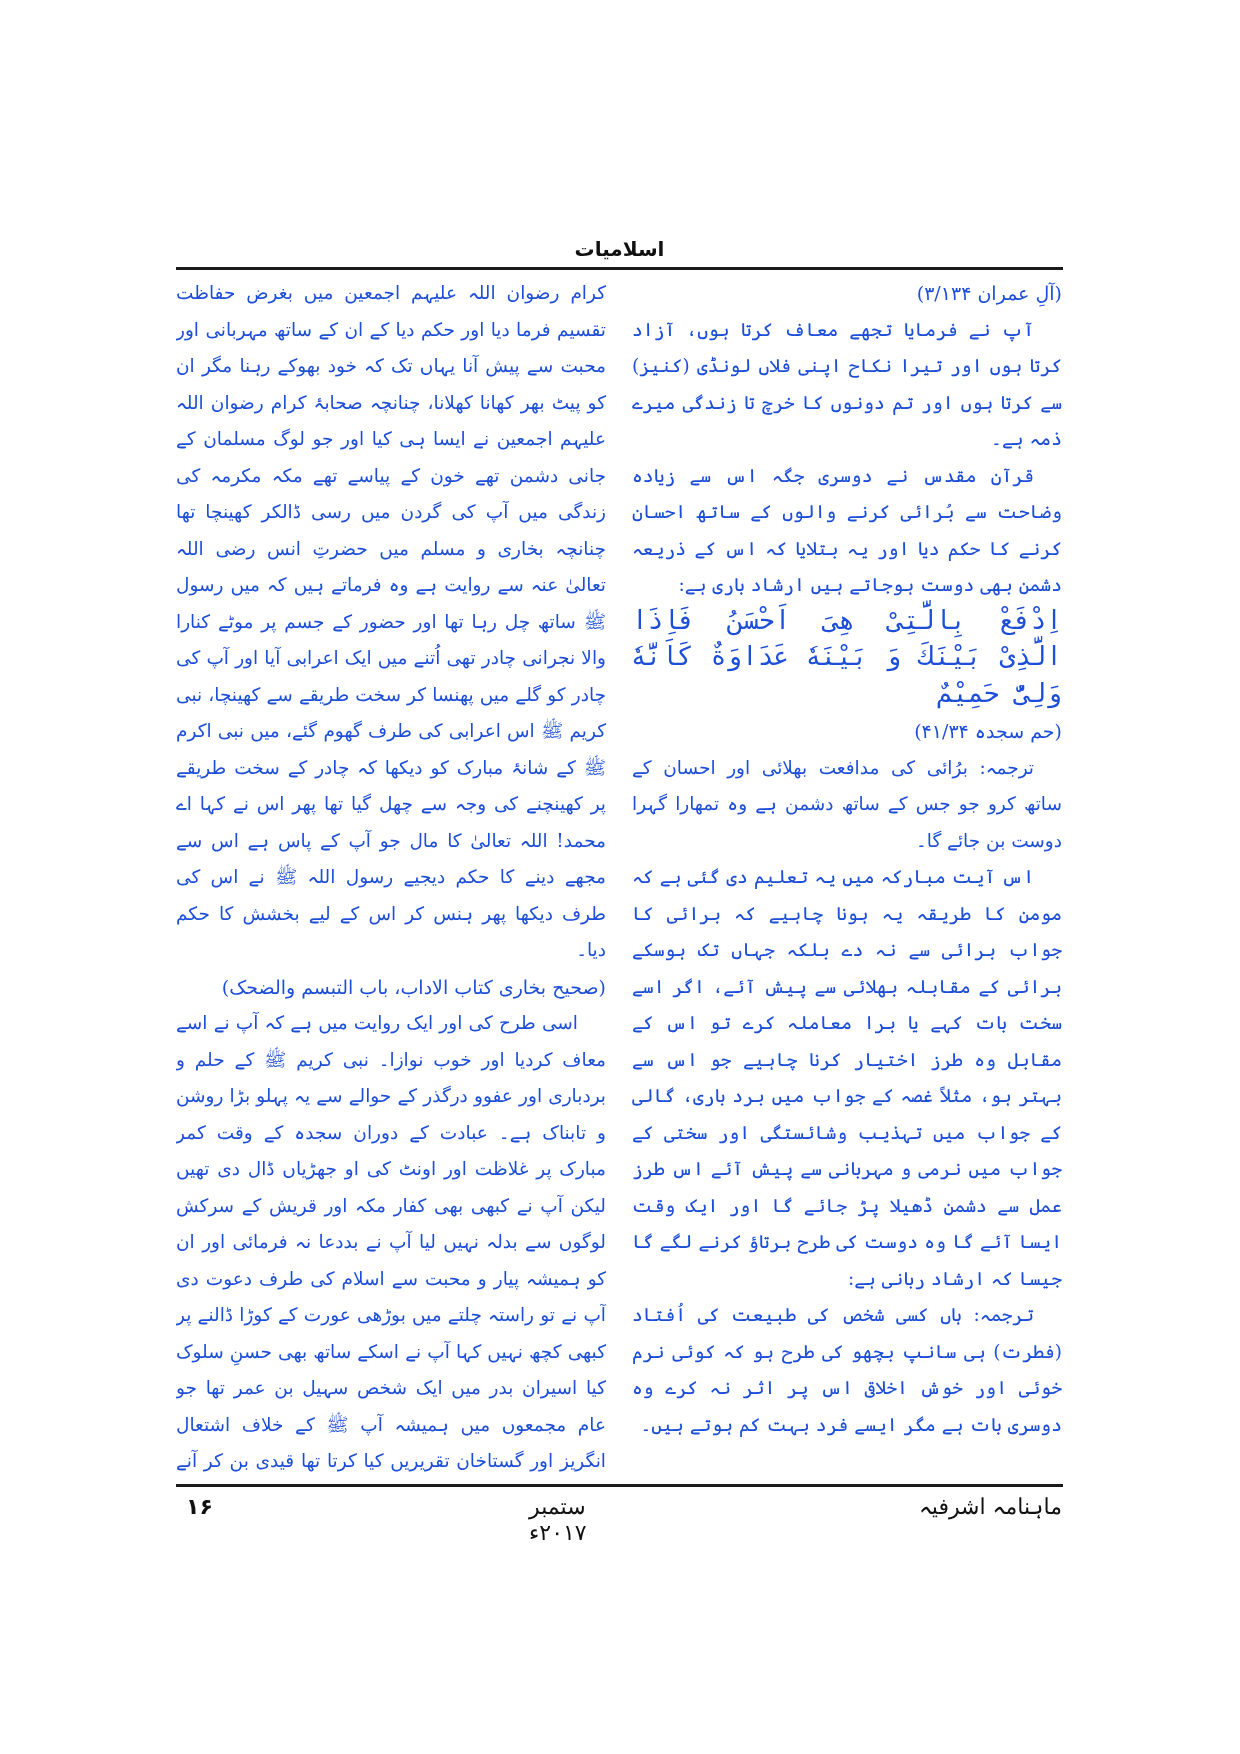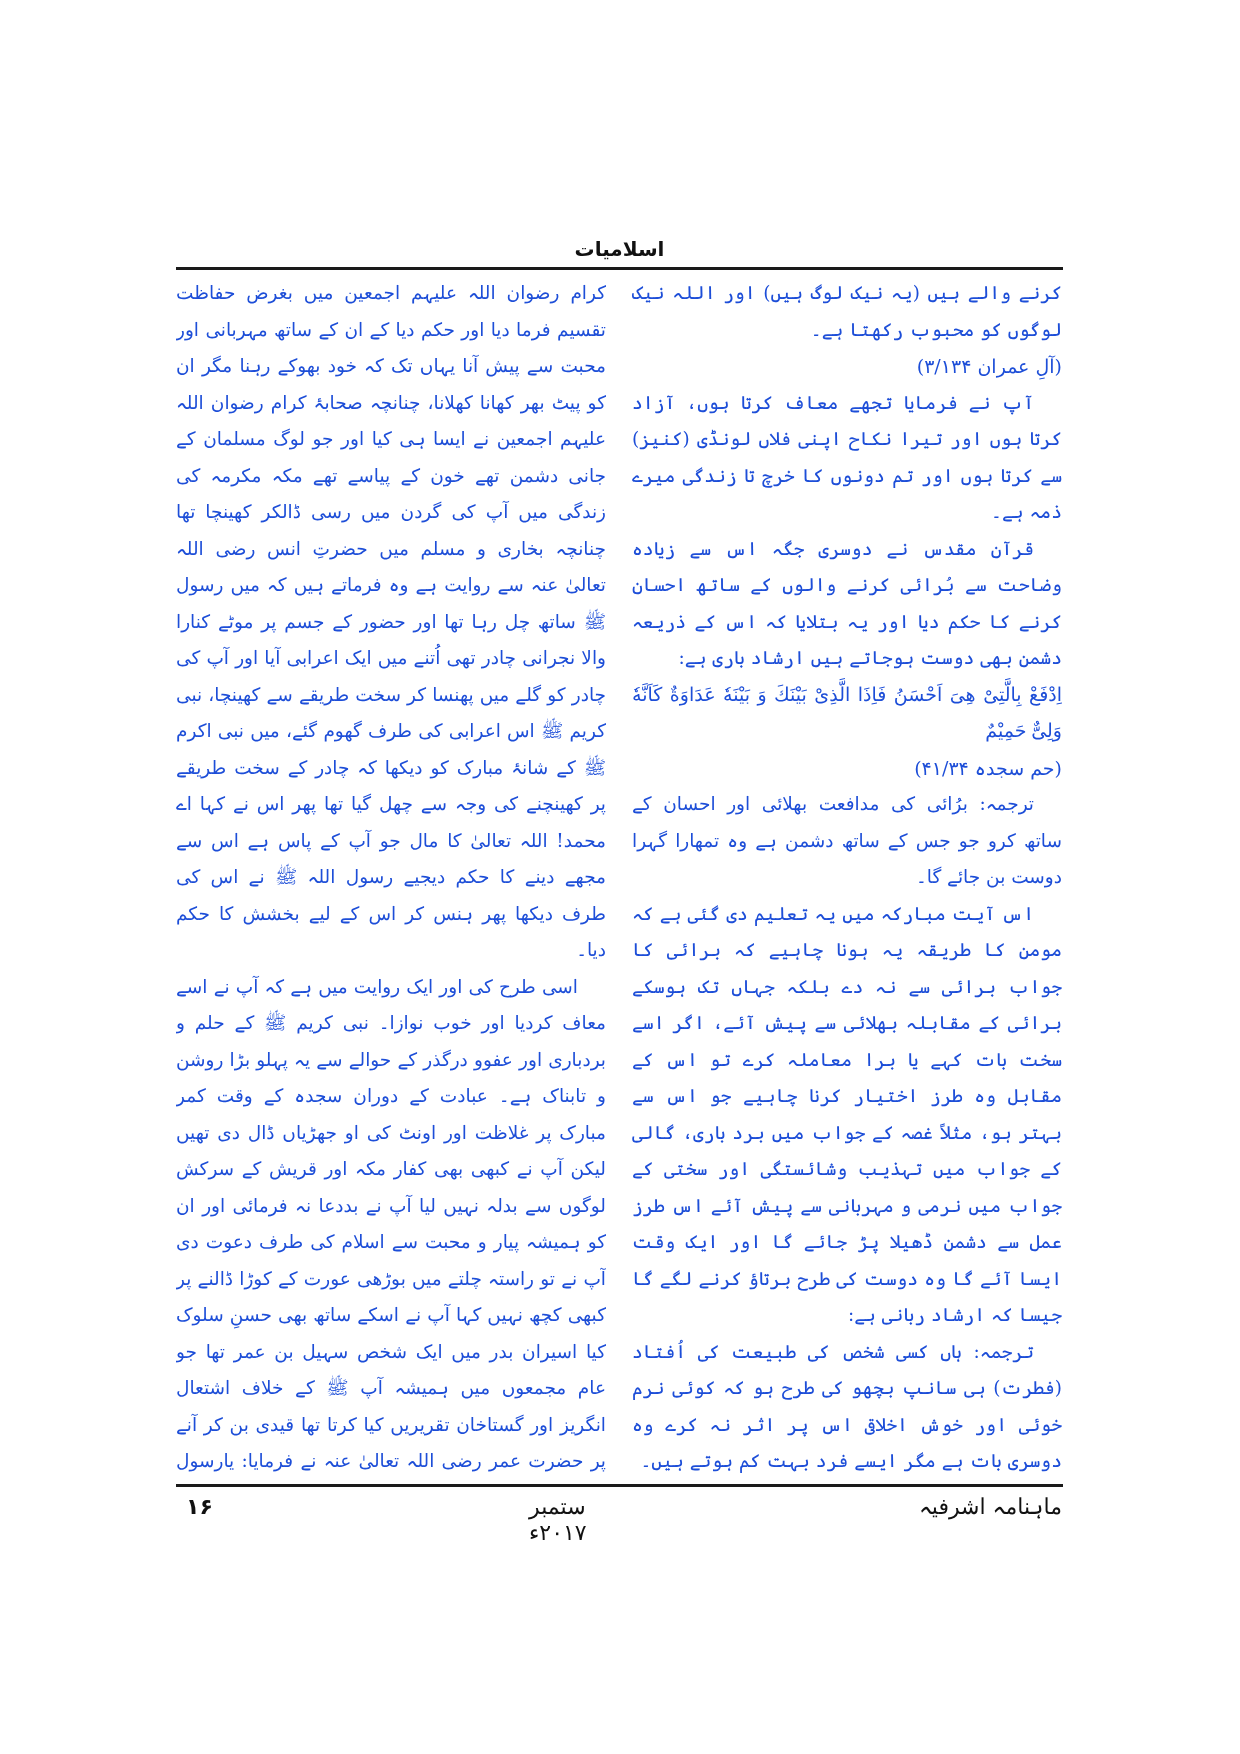--- a/index.html
+++ b/index.html
@@ -16,51 +16,51 @@
     .column {
       position: absolute; top: 275px; width: 430px; height: 1200px; direction: rtl; text-align: justify;
       font-family: "DejaVu Serif", serif; font-size: 18.5px; line-height: 36.5px; color: #1d4ed8;
       overflow: hidden;
     }
     .column.right { left: 632px; }
     .column.left { left: 176px; }
     .column p { margin: 0; }
     .column p.indent { text-indent: 28px; }
     .ref { font-size: 19px; }
-    .arabic { font-family: Liberation Serif, serif; font-size: 19px; }
+    .arabic { font-family: Liberation Mono, monospace; font-size: 26px; }
     .footer {
       position: absolute; top: 1494px; font-family: "DejaVu Serif", serif; font-size: 22px;
       line-height: 26px; direction: rtl; color: #111;
     }
     .footer.magazine { right: 178px; }
     .footer.date { left: 529px; width: 120px; text-align: left; }
     .footer.pageno { left: 186px; font-family: "DejaVu Sans", sans-serif; font-weight: bold; }
   </style>
 </head>
 <body>
 
 <div class="page">
   <div class="running-head">اسلامیات</div>
   <div class="rule top"></div>
 
   <div class="column right">
-    <p>کرنے والے ہیں (یہ نیک لوگ ہیں) اور اللہ نیک لوگوں کو محبوب رکھتا ہے۔</p>
     <p class="ref">(آلِ عمران ۳/۱۳۴)</p>
     <p class="indent">آپ نے فرمایا تجھے معاف کرتا ہوں، آزاد کرتا ہوں اور تیرا نکاح اپنی فلاں لونڈی (کنیز) سے کرتا ہوں اور تم دونوں کا خرچ تا زندگی میرے ذمہ ہے۔</p>
     <p class="indent">قرآن مقدس نے دوسری جگہ اس سے زیادہ وضاحت سے بُرائی کرنے والوں کے ساتھ احسان کرنے کا حکم دیا اور یہ بتلایا کہ اس کے ذریعہ دشمن بھی دوست ہوجاتے ہیں ارشاد باری ہے:</p>
     <p class="arabic">اِدْفَعْ بِالَّتِیْ هِیَ اَحْسَنُ فَاِذَا الَّذِیْ بَیْنَكَ وَ بَیْنَهٗ عَدَاوَةٌ كَاَنَّهٗ وَلِیٌّ حَمِیْمٌ</p>
     <p class="ref">(حم سجدہ ۴۱/۳۴)</p>
     <p class="indent">ترجمہ: برُائی کی مدافعت بھلائی اور احسان کے ساتھ کرو جو جس کے ساتھ دشمن ہے وہ تمھارا گہرا دوست بن جائے گا۔</p>
     <p class="indent">اس آیت مبارکہ میں یہ تعلیم دی گئی ہے کہ مومن کا طریقہ یہ ہونا چاہیے کہ برائی کا جواب برائی سے نہ دے بلکہ جہاں تک ہوسکے برائی کے مقابلہ بھلائی سے پیش آئے، اگر اسے سخت بات کہے یا برا معاملہ کرے تو اس کے مقابل وہ طرز اختیار کرنا چاہیے جو اس سے بہتر ہو، مثلاً غصہ کے جواب میں برد باری، گالی کے جواب میں تہذیب وشائستگی اور سختی کے جواب میں نرمی و مہربانی سے پیش آئے اس طرز عمل سے دشمن ڈھیلا پڑ جائے گا اور ایک وقت ایسا آئے گا وہ دوست کی طرح برتاؤ کرنے لگے گا جیسا کہ ارشاد ربانی ہے:</p>
     <p class="indent">ترجمہ: ہاں کسی شخص کی طبیعت کی اُفتاد (فطرت) ہی سانپ بچھو کی طرح ہو کہ کوئی نرم خوئی اور خوش اخلاقی اس پر اثر نہ کرے وہ دوسری بات ہے مگر ایسے فرد بہت کم ہوتے ہیں۔</p>
 
   </div>
 
   <div class="column left">
     <p>کرام رضوان اللہ علیہم اجمعین میں بغرض حفاظت تقسیم فرما دیا اور حکم دیا کے ان کے ساتھ مہربانی اور محبت سے پیش آنا یہاں تک کہ خود بھوکے رہنا مگر ان کو پیٹ بھر کھانا کھلانا، چنانچہ صحابۂ کرام رضوان اللہ علیہم اجمعین نے ایسا ہی کیا اور جو لوگ مسلمان کے جانی دشمن تھے خون کے پیاسے تھے مکہ مکرمہ کی زندگی میں آپ کی گردن میں رسی ڈالکر کھینچا تھا چنانچہ بخاری و مسلم میں حضرتِ انس رضی اللہ تعالیٰ عنہ سے روایت ہے وہ فرماتے ہیں کہ میں رسول ﷺ ساتھ چل رہا تھا اور حضور کے جسم پر موٹے کنارا والا نجرانی چادر تھی اُتنے میں ایک اعرابی آیا اور آپ کی چادر کو گلے میں پھنسا کر سخت طریقے سے کھینچا، نبی کریم ﷺ اس اعرابی کی طرف گھوم گئے، میں نبی اکرم ﷺ کے شانۂ مبارک کو دیکھا کہ چادر کے سخت طریقے پر کھینچنے کی وجہ سے چھل گیا تھا پھر اس نے کہا اے محمد! اللہ تعالیٰ کا مال جو آپ کے پاس ہے اس سے مجھے دینے کا حکم دیجیے رسول اللہ ﷺ نے اس کی طرف دیکھا پھر ہنس کر اس کے لیے بخشش کا حکم دیا۔</p>
+    <p class="ref">(صحیح بخاری کتاب الاداب، باب التبسم والضحک)</p>
     <p class="indent">اسی طرح کی اور ایک روایت میں ہے کہ آپ نے اسے معاف کردیا اور خوب نوازا۔ نبی کریم ﷺ کے حلم و بردباری اور عفوو درگذر کے حوالے سے یہ پہلو بڑا روشن و تابناک ہے۔ عبادت کے دوران سجدہ کے وقت کمر مبارک پر غلاظت اور اونٹ کی او جھڑیاں ڈال دی تھیں لیکن آپ نے کبھی بھی کفار مکہ اور قریش کے سرکش لوگوں سے بدلہ نہیں لیا آپ نے بددعا نہ فرمائی اور ان کو ہمیشہ پیار و محبت سے اسلام کی طرف دعوت دی آپ نے تو راستہ چلتے میں بوڑھی عورت کے کوڑا ڈالنے پر کبھی کچھ نہیں کہا آپ نے اسکے ساتھ بھی حسنِ سلوک کیا اسیران بدر میں ایک شخص سہیل بن عمر تھا جو عام مجمعوں میں ہمیشہ آپ ﷺ کے خلاف اشتعال انگریز اور گستاخان تقریریں کیا کرتا تھا قیدی بن کر آنے پر حضرت عمر رضی اللہ تعالیٰ عنہ نے فرمایا: یارسول اللہ ﷺ اس کے نیچے کے دانت اُکھڑوا دیجیے تاکہ یہ آپ کی شان میں ہجو اور گستاخانہ تقریر نہ کرسکے حضور نے فرمایا اگر چہ میں نبی ہوں لیکن پھر بھی اگر کسی کا عضو بیکار کردوں گا تو اس کے لیے روز قیامت جواب دہ ہوں گا آپ نے سہیل بن عمر کو بھی تمام قیدیوں کی طرح</p>
   </div>
 
   <div class="rule bottom"></div>
   <div class="footer magazine">ماہنامہ اشرفیہ</div>
   <div class="footer date">ستمبر ۲۰۱۷ء</div>
   <div class="footer pageno">۱۶</div>
 </div>
 
 </body></html>

